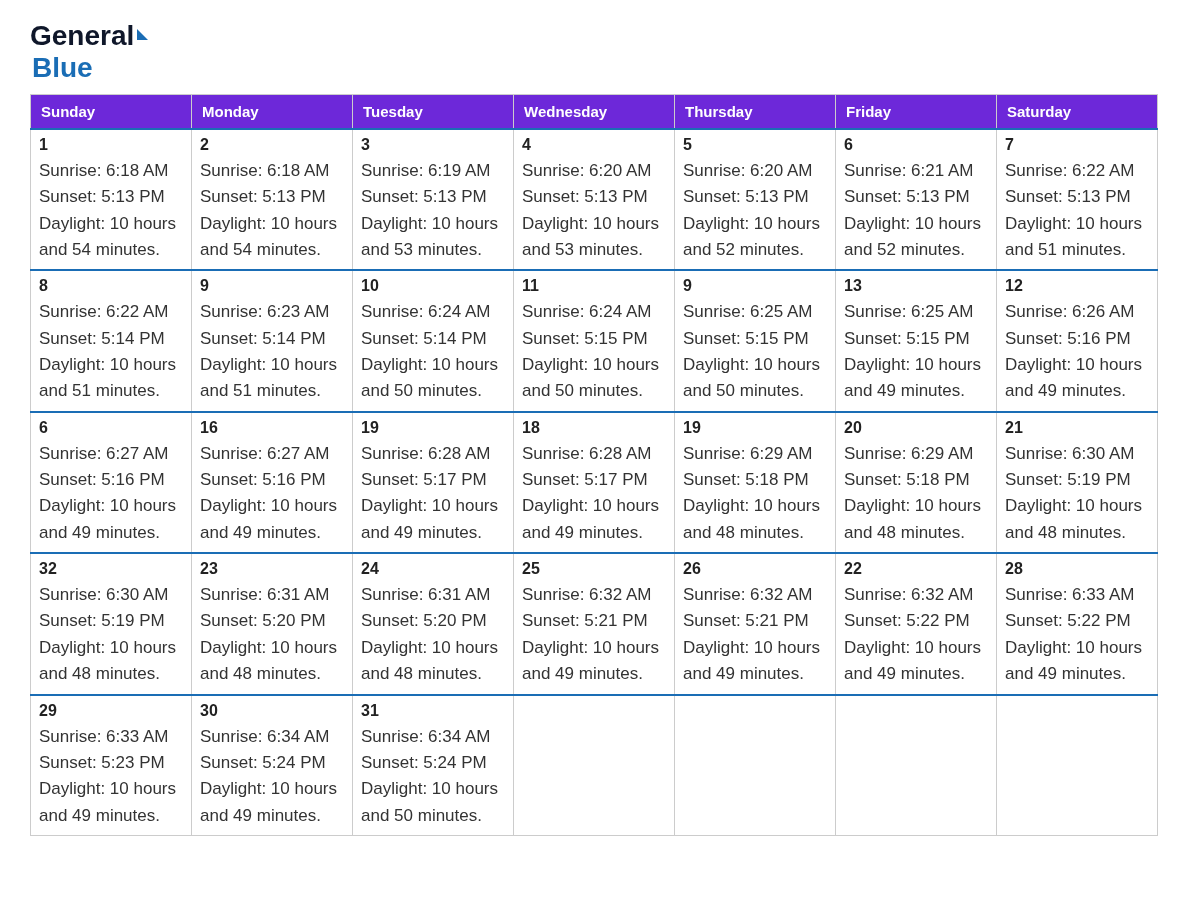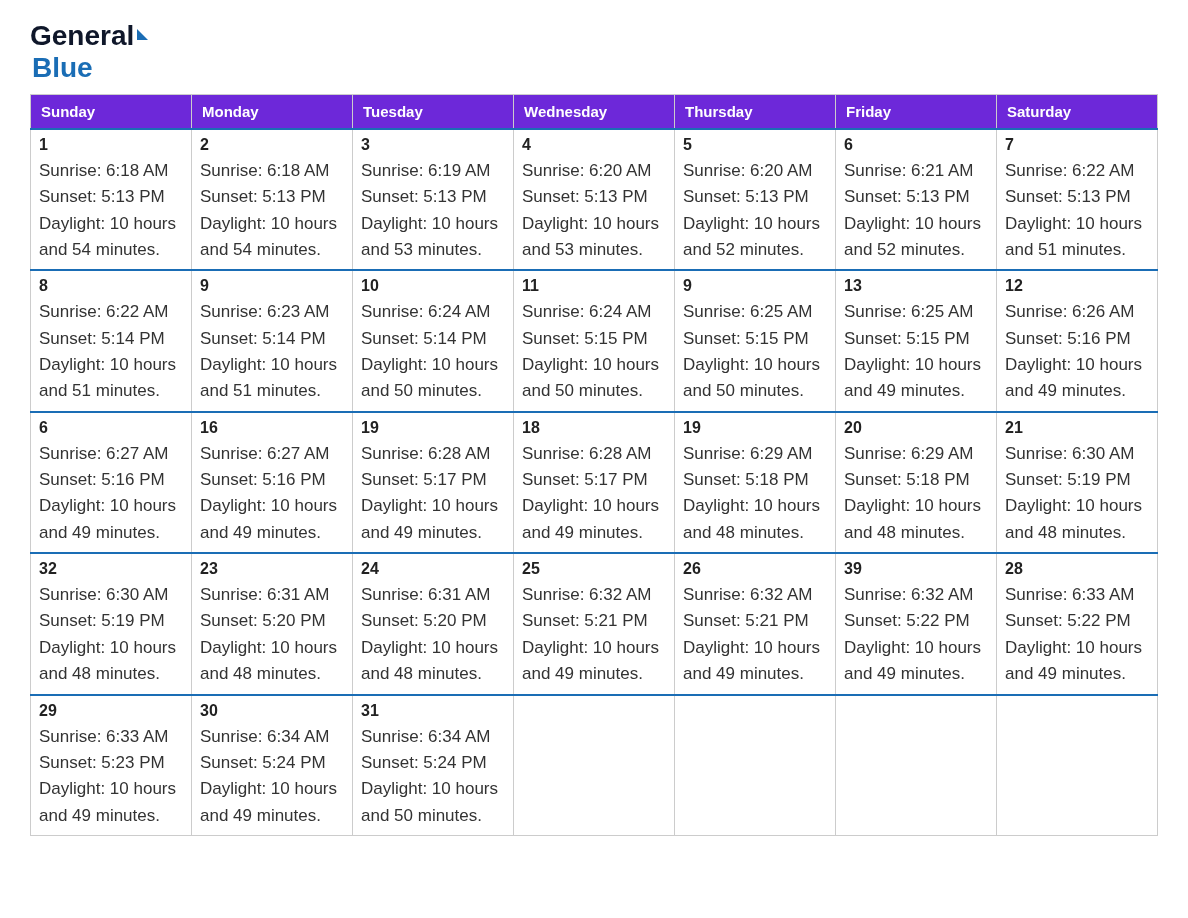--- a/index.html
+++ b/index.html
@@ -218,21 +218,21 @@
         </td>
         <td>
           <span class="day-number">25</span>
           <div class="day-info">Sunrise: 6:32 AM<br>Sunset: 5:21 PM<br>Daylight: 10 hours and 49 minutes.</div>
         </td>
         <td>
           <span class="day-number">26</span>
           <div class="day-info">Sunrise: 6:32 AM<br>Sunset: 5:21 PM<br>Daylight: 10 hours and 49 minutes.</div>
         </td>
         <td>
-          <span class="day-number">39</span>
+          <span class="day-number">22</span>
           <div class="day-info">Sunrise: 6:32 AM<br>Sunset: 5:22 PM<br>Daylight: 10 hours and 49 minutes.</div>
         </td>
         <td>
           <span class="day-number">28</span>
           <div class="day-info">Sunrise: 6:33 AM<br>Sunset: 5:22 PM<br>Daylight: 10 hours and 49 minutes.</div>
         </td>
       </tr>
       <tr>
         <td>
           <span class="day-number">29</span>

